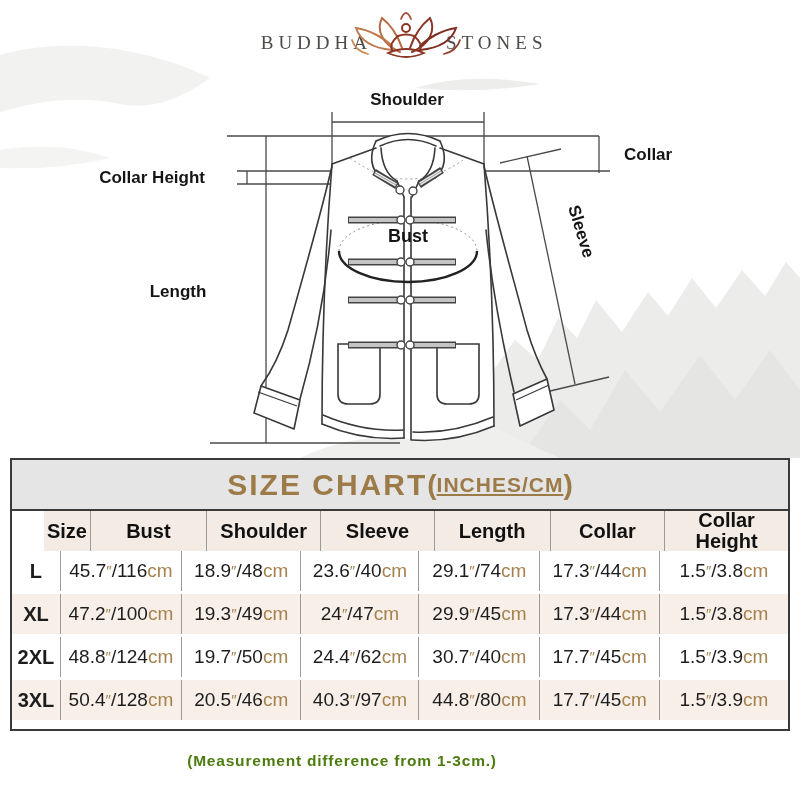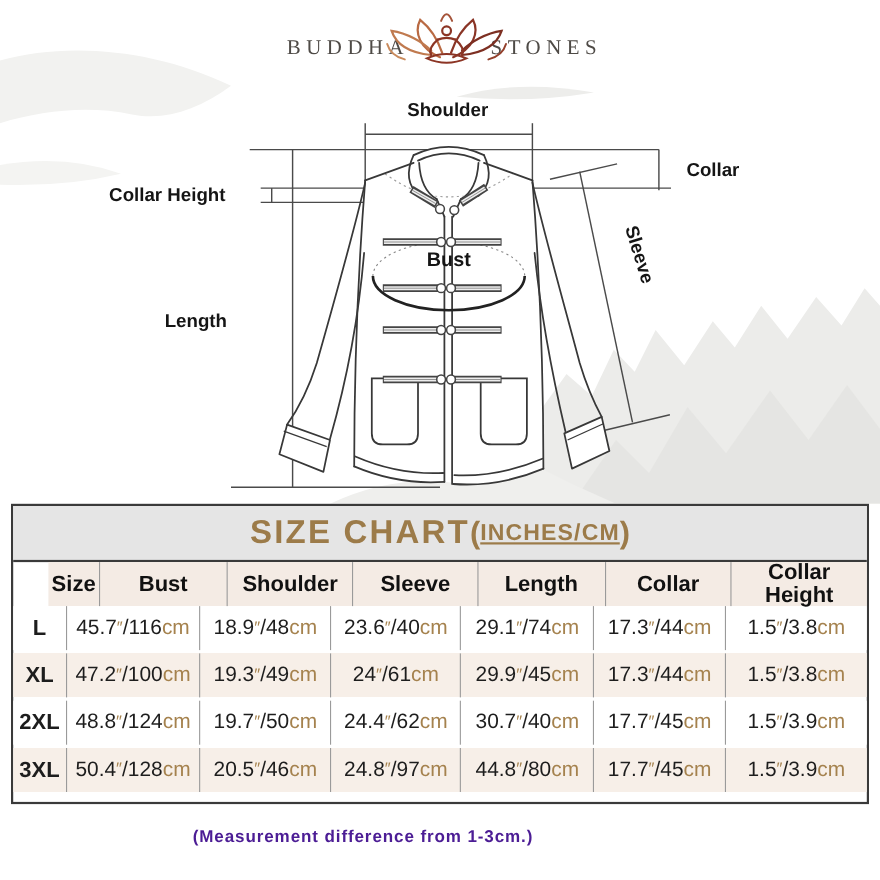--- a/index.html
+++ b/index.html
@@ -26,39 +26,39 @@
   }
   .t-main{font-size:30px;letter-spacing:2px;}
   .t-paren{font-size:28px;}
   .t-small{font-size:21px;letter-spacing:1px;text-decoration:underline;}
   .hrow{
     height:40px;background:#f4ebe4;display:flex;align-items:stretch;margin-left:32px;
   }
   .trow{
     height:40px;display:flex;align-items:stretch;background:#ffffff;
   }
-  .trow.alt{background:#f7efe8;background-clip:content-box;padding:3px 0;}
+  .trow.alt{background:#f7efe8;background-clip:content-box;padding:3px 0;justify-content:center;}
   .cell{
     display:flex;align-items:center;justify-content:center;text-align:center;
     border-right:1px solid #9a9a9a;box-sizing:border-box;line-height:1.05;
   }
   .cell:last-child{border-right:none;}
   .hcell{font-size:20px;font-weight:bold;color:#111;padding:0 8px;}
   .dcell{font-size:19px;color:#1d1d1d;white-space:nowrap;}
   .sizecol{font-weight:600;font-size:20px;}
   .col0{width:6.3%;}.col1{width:15.6%;}.col2{width:15.4%;}.col3{width:15.2%;}
   .col4{width:15.6%;}.col5{width:15.4%;}.col6{width:16.5%;}
   .tbody-pad{height:6px;}
   .blk{color:#1d1d1d;}
   .tan{color:#a5824e;}
   .inmark{font-size:.8em;}
   
   #caption{
     position:absolute;top:752px;left:0;width:660px;text-align:center;
-    font-size:15.5px;font-weight:bold;letter-spacing:.8px;color:#4c1d95;
+    font-size:15.5px;font-weight:bold;letter-spacing:.8px;color:#4d7c0f;padding-left:12px;
   }
 </style>
 </head>
 <body>
 
 <div id="diagram-wrap">
 <svg width="800" height="458" viewBox="0 0 800 458" xmlns="http://www.w3.org/2000/svg">
 
   <g>
     <path d="M0,55 C60,38 140,44 210,78 C180,100 150,110 120,104 C80,96 40,100 0,112 Z" fill="#f2f2f0"></path>
@@ -264,21 +264,21 @@
         </div>
         <div class="cell dcell col2">
           <span class="blk">19.3</span>
           <span class="tan inmark">″</span>
           <span class="blk">/49</span>
           <span class="tan">cm</span>
         </div>
         <div class="cell dcell col3">
           <span class="blk">24</span>
           <span class="tan inmark">″</span>
-          <span class="blk">/61</span>
+          <span class="blk">/47</span>
           <span class="tan">cm</span>
         </div>
         <div class="cell dcell col4">
           <span class="blk">29.9</span>
           <span class="tan inmark">″</span>
           <span class="blk">/45</span>
           <span class="tan">cm</span>
         </div>
         <div class="cell dcell col5">
           <span class="blk">17.3</span>
@@ -340,21 +340,21 @@
           <span class="blk">/128</span>
           <span class="tan">cm</span>
         </div>
         <div class="cell dcell col2">
           <span class="blk">20.5</span>
           <span class="tan inmark">″</span>
           <span class="blk">/46</span>
           <span class="tan">cm</span>
         </div>
         <div class="cell dcell col3">
-          <span class="blk">24.8</span>
+          <span class="blk">40.3</span>
           <span class="tan inmark">″</span>
           <span class="blk">/97</span>
           <span class="tan">cm</span>
         </div>
         <div class="cell dcell col4">
           <span class="blk">44.8</span>
           <span class="tan inmark">″</span>
           <span class="blk">/80</span>
           <span class="tan">cm</span>
         </div>

